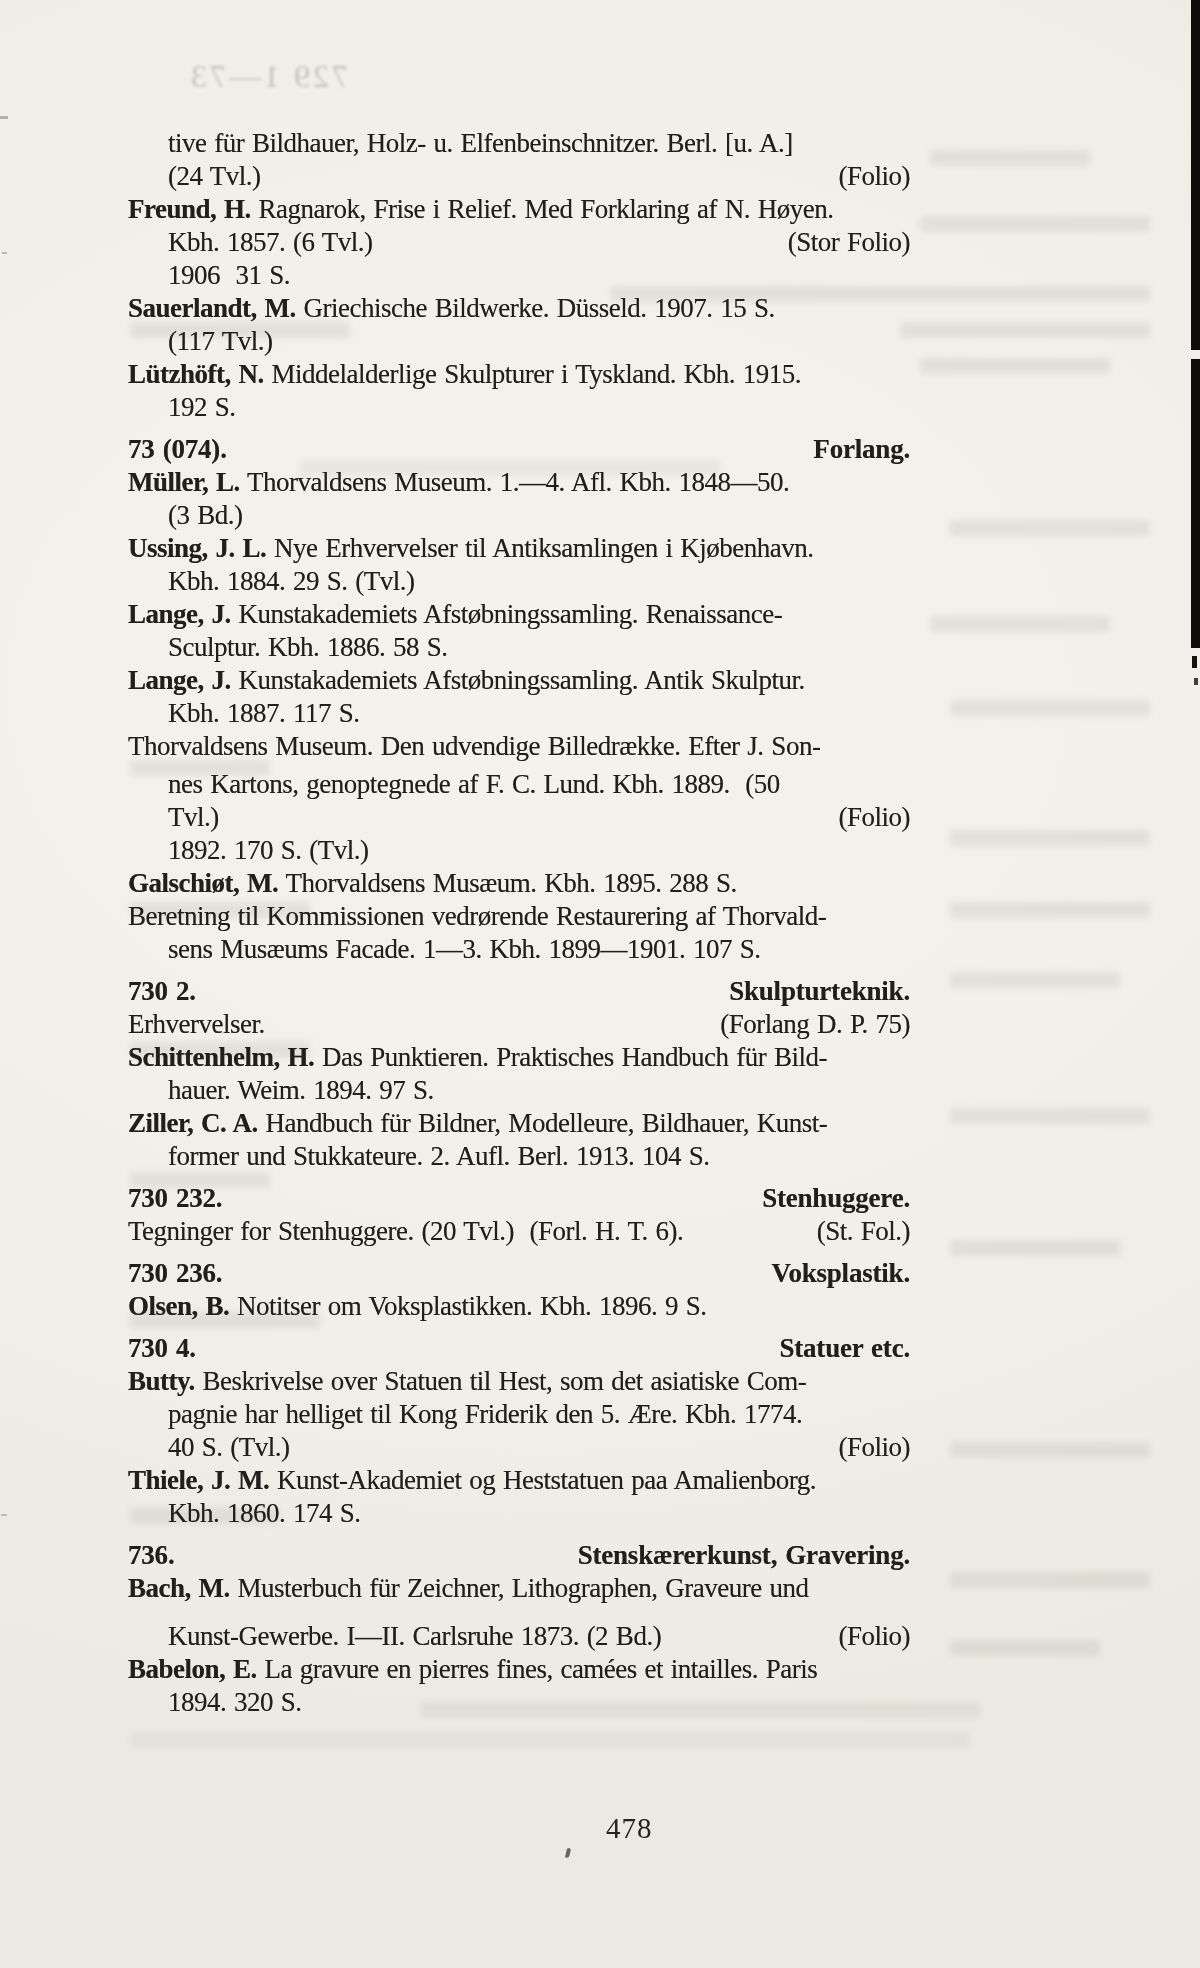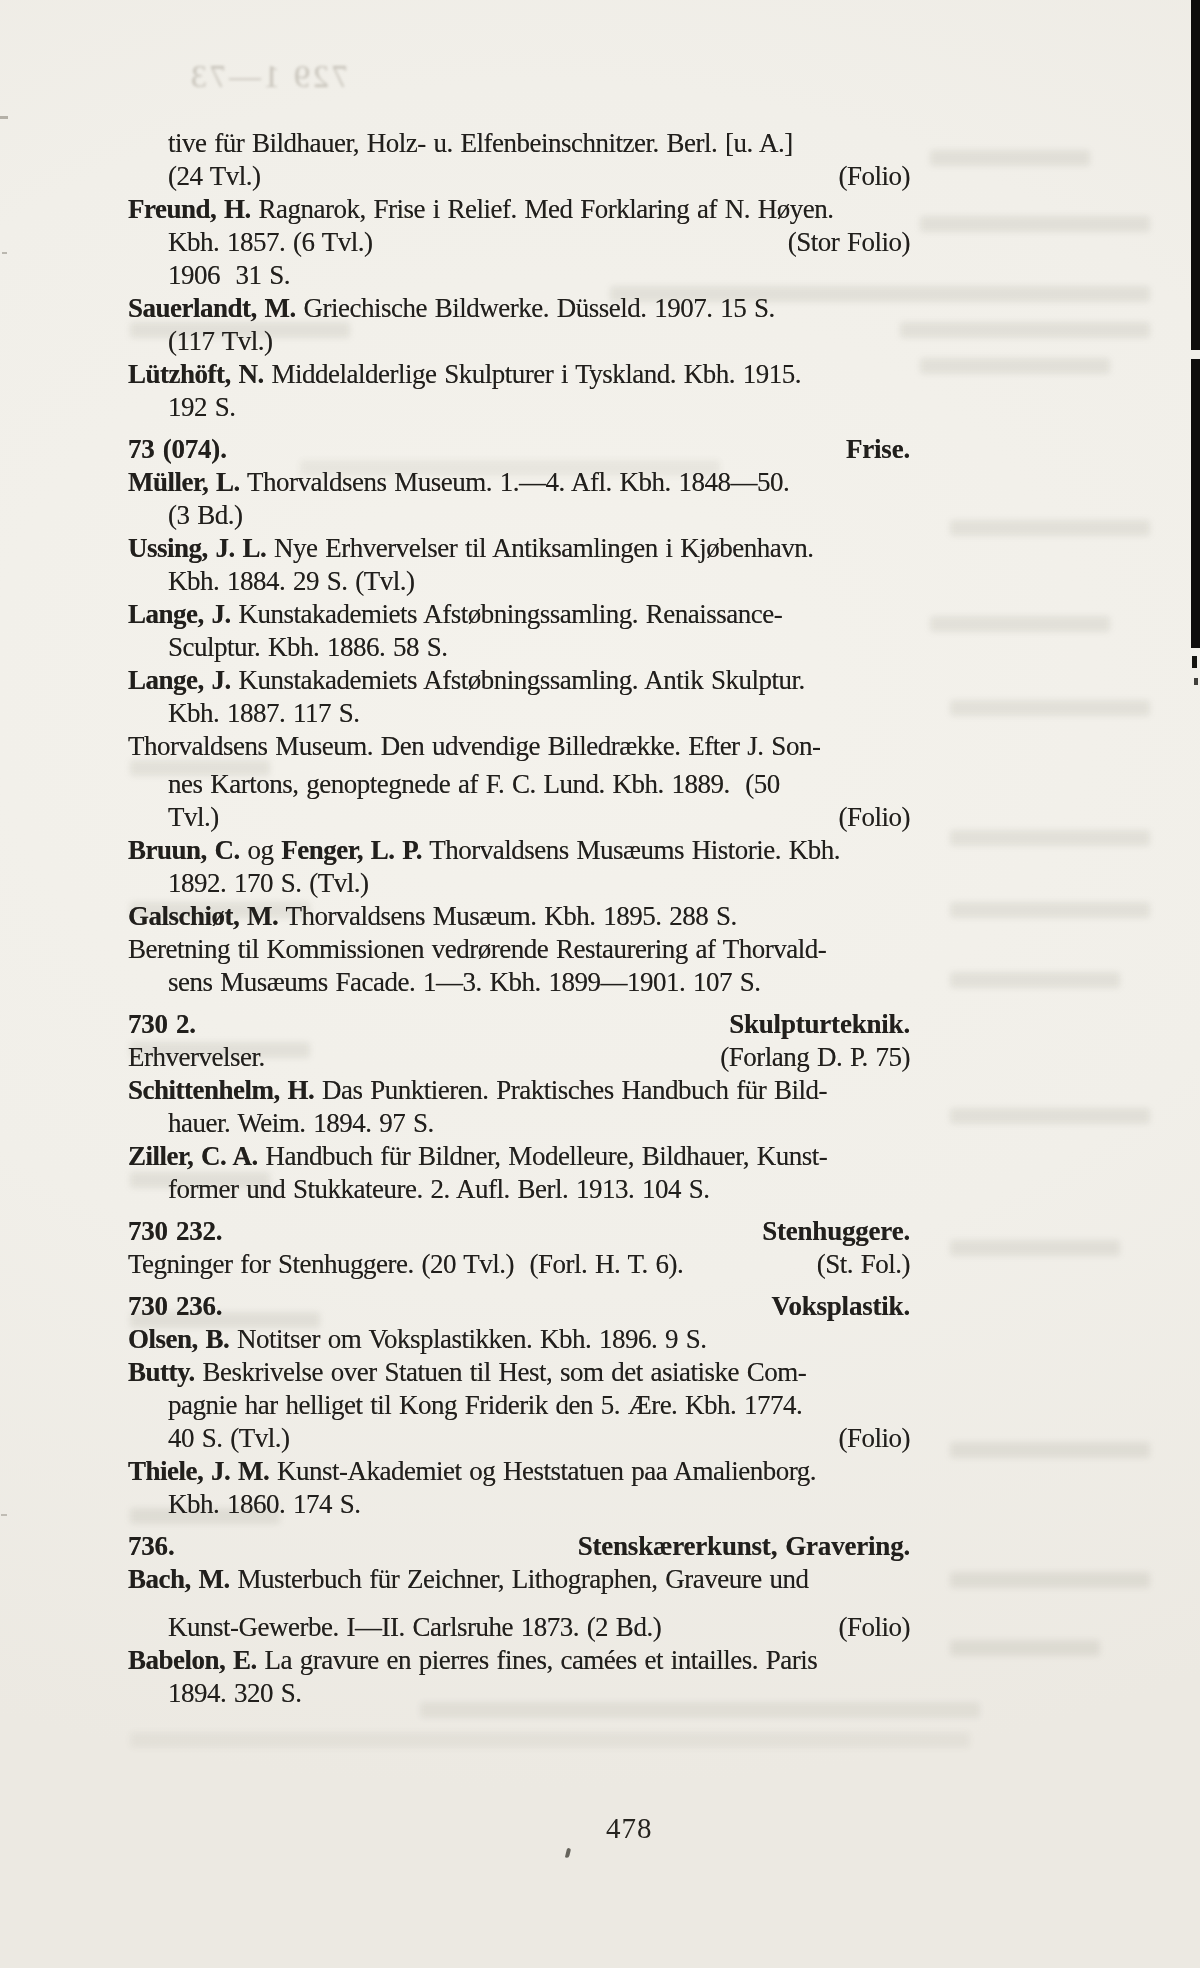--- a/index.html
+++ b/index.html
@@ -91,47 +91,47 @@
   <main class="text-block" id="text-block">
       <div class="line continuation"><span class="left"><span>tive für Bildhauer, Holz- u. Elfenbeinschnitzer. Berl. [u. A.]</span></span></div>
       <div class="line continuation"><span class="left"><span>(24 Tvl.)</span></span><span class="right">(Folio)</span></div>
       <div class="line entry"><span class="left"><span class="b">Freund, H.</span><span> Ragnarok, Frise i Relief. Med Forklaring af N. Høyen.</span></span></div>
       <div class="line continuation"><span class="left"><span>Kbh. 1857. (6 Tvl.)</span></span><span class="right">(Stor Folio)</span></div>
       <div class="line continuation"><span class="left"><span>1906  31 S.</span></span></div>
       <div class="line entry"><span class="left"><span class="b">Sauerlandt, M.</span><span> Griechische Bildwerke. Düsseld. 1907. 15 S.</span></span></div>
       <div class="line continuation"><span class="left"><span>(117 Tvl.)</span></span></div>
       <div class="line entry"><span class="left"><span class="b">Lützhöft, N.</span><span> Middelalderlige Skulpturer i Tyskland. Kbh. 1915.</span></span></div>
       <div class="line continuation"><span class="left"><span>192 S.</span></span></div>
-      <div class="line heading"><span class="left"><span class="b">73 (074).</span></span><span class="right b">Frise.</span></div>
+      <div class="line heading"><span class="left"><span class="b">73 (074).</span></span><span class="right b">Forlang.</span></div>
       <div class="line entry"><span class="left"><span class="b">Müller, L.</span><span> Thorvaldsens Museum. 1.—4. Afl. Kbh. 1848—50.</span></span></div>
       <div class="line continuation"><span class="left"><span>(3 Bd.)</span></span></div>
       <div class="line entry"><span class="left"><span class="b">Ussing, J. L.</span><span> Nye Erhvervelser til Antiksamlingen i Kjøbenhavn.</span></span></div>
       <div class="line continuation"><span class="left"><span>Kbh. 1884. 29 S. (Tvl.)</span></span></div>
       <div class="line entry"><span class="left"><span class="b">Lange, J.</span><span> Kunstakademiets Afstøbningssamling. Renaissance-</span></span></div>
       <div class="line continuation"><span class="left"><span>Sculptur. Kbh. 1886. 58 S.</span></span></div>
       <div class="line entry"><span class="left"><span class="b">Lange, J.</span><span> Kunstakademiets Afstøbningssamling. Antik Skulptur.</span></span></div>
       <div class="line continuation"><span class="left"><span>Kbh. 1887. 117 S.</span></span></div>
       <div class="line entry"><span class="left"><span>Thorvaldsens Museum. Den udvendige Billedrække. Efter J. Son-</span></span></div>
       <div class="line continuation"><span class="left"><span>nes Kartons, genoptegnede af F. C. Lund. Kbh. 1889.  (50</span></span></div>
       <div class="line continuation"><span class="left"><span>Tvl.)</span></span><span class="right">(Folio)</span></div>
-      <div class="line entry"><span class="left"><span class="b">Bruun, C.</span><span> og </span><span class="b">Fenger, L. P.</span><span> Thorvaldsens Musæums Historie. Kbh.</span></span></div>
       <div class="line continuation"><span class="left"><span>1892. 170 S. (Tvl.)</span></span></div>
       <div class="line entry"><span class="left"><span class="b">Galschiøt, M.</span><span> Thorvaldsens Musæum. Kbh. 1895. 288 S.</span></span></div>
       <div class="line entry"><span class="left"><span>Beretning til Kommissionen vedrørende Restaurering af Thorvald-</span></span></div>
       <div class="line continuation"><span class="left"><span>sens Musæums Facade. 1—3. Kbh. 1899—1901. 107 S.</span></span></div>
       <div class="line heading"><span class="left"><span class="b">730 2.</span></span><span class="right b">Skulpturteknik.</span></div>
       <div class="line entry"><span class="left"><span>Erhvervelser.</span></span><span class="right">(Forlang D. P. 75)</span></div>
       <div class="line entry"><span class="left"><span class="b">Schittenhelm, H.</span><span> Das Punktieren. Praktisches Handbuch für Bild-</span></span></div>
       <div class="line continuation"><span class="left"><span>hauer. Weim. 1894. 97 S.</span></span></div>
       <div class="line entry"><span class="left"><span class="b">Ziller, C. A.</span><span> Handbuch für Bildner, Modelleure, Bildhauer, Kunst-</span></span></div>
       <div class="line continuation"><span class="left"><span>former und Stukkateure. 2. Aufl. Berl. 1913. 104 S.</span></span></div>
       <div class="line heading"><span class="left"><span class="b">730 232.</span></span><span class="right b">Stenhuggere.</span></div>
       <div class="line entry"><span class="left"><span>Tegninger for Stenhuggere. (20 Tvl.)  (Forl. H. T. 6).</span></span><span class="right">(St. Fol.)</span></div>
       <div class="line heading"><span class="left"><span class="b">730 236.</span></span><span class="right b">Voksplastik.</span></div>
       <div class="line entry"><span class="left"><span class="b">Olsen, B.</span><span> Notitser om Voksplastikken. Kbh. 1896. 9 S.</span></span></div>
+      <div class="line heading"><span class="left"><span class="b">730 4.</span></span><span class="right b">Statuer etc.</span></div>
       <div class="line entry"><span class="left"><span class="b">Butty.</span><span> Beskrivelse over Statuen til Hest, som det asiatiske Com-</span></span></div>
       <div class="line continuation"><span class="left"><span>pagnie har helliget til Kong Friderik den 5. Ære. Kbh. 1774.</span></span></div>
       <div class="line continuation"><span class="left"><span>40 S. (Tvl.)</span></span><span class="right">(Folio)</span></div>
       <div class="line entry"><span class="left"><span class="b">Thiele, J. M.</span><span> Kunst-Akademiet og Heststatuen paa Amalienborg.</span></span></div>
       <div class="line continuation"><span class="left"><span>Kbh. 1860. 174 S.</span></span></div>
       <div class="line heading"><span class="left"><span class="b">736.</span></span><span class="right b">Stenskærerkunst, Gravering.</span></div>
       <div class="line entry"><span class="left"><span class="b">Bach, M.</span><span> Musterbuch für Zeichner, Lithographen, Graveure und</span></span></div>
       <div class="line continuation"><span class="left"><span>Kunst-Gewerbe. I—II. Carlsruhe 1873. (2 Bd.)</span></span><span class="right">(Folio)</span></div>
       <div class="line entry"><span class="left"><span class="b">Babelon, E.</span><span> La gravure en pierres fines, camées et intailles. Paris</span></span></div>
       <div class="line continuation"><span class="left"><span>1894. 320 S.</span></span></div>

